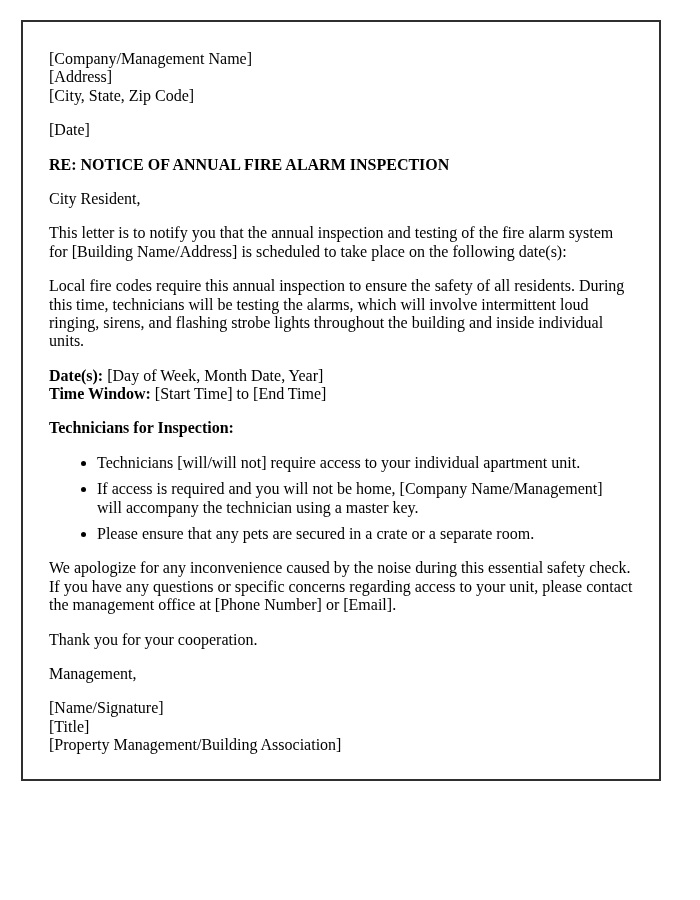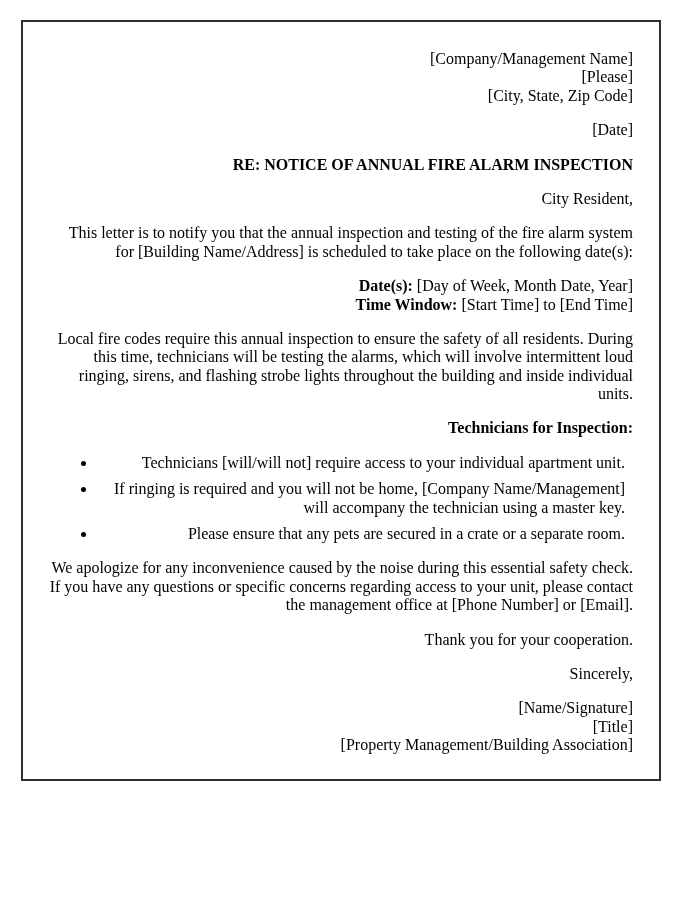--- a/index.html
+++ b/index.html
@@ -12,21 +12,20 @@
   }
   .page {
     position: relative;
     width: 700px;
     height: 900px;
     background: #ffffff;
     font-family: "Liberation Serif", "DejaVu Serif", serif;
     font-size: 16px;
     line-height: 1.15;
     color: #000000;
-    text-align: right;
   }
   .letter {
     position: absolute;
     left: 21px;
     top: 20px;
     width: 640px;
     height: 761px;
     box-sizing: border-box;
     border: 2px solid #2f2f2f;
     padding: 12px 26px 18px 26px;
@@ -47,52 +46,52 @@
   }
 </style>
 </head>
 <body>
 
 <div class="page">
   <div class="letter">
 
     <div class="para">
       <div>[Company/Management Name]</div>
-      <div>[Please]</div>
+      <div>[Address]</div>
       <div>[City, State, Zip Code]</div>
     </div>
 
     <div class="para">[Date]</div>
 
     <div class="para bold">RE: NOTICE OF ANNUAL FIRE ALARM INSPECTION</div>
 
     <div class="para">City Resident,</div>
 
     <div class="para">This letter is to notify you that the annual inspection and testing of the fire alarm system for [Building Name/Address] is scheduled to take place on the following date(s):</div>
 
+    <div class="para">Local fire codes require this annual inspection to ensure the safety of all residents. During this time, technicians will be testing the alarms, which will involve intermittent loud ringing, sirens, and flashing strobe lights throughout the building and inside individual units.</div>
+
     <div class="para">
       <div><span class="bold">Date(s):</span> <span>[Day of Week, Month Date, Year]</span></div>
       <div><span class="bold">Time Window:</span> <span>[Start Time] to [End Time]</span></div>
     </div>
 
-    <div class="para">Local fire codes require this annual inspection to ensure the safety of all residents. During this time, technicians will be testing the alarms, which will involve intermittent loud ringing, sirens, and flashing strobe lights throughout the building and inside individual units.</div>
-
     <div class="para bold">Technicians for Inspection:</div>
 
     <ul class="req-list">
       <li>Technicians [will/will not] require access to your individual apartment unit.</li>
-      <li>If ringing is required and you will not be home, [Company Name/Management] will accompany the technician using a master key.</li>
+      <li>If access is required and you will not be home, [Company Name/Management] will accompany the technician using a master key.</li>
       <li>Please ensure that any pets are secured in a crate or a separate room.</li>
     </ul>
 
     <div class="para">We apologize for any inconvenience caused by the noise during this essential safety check. If you have any questions or specific concerns regarding access to your unit, please contact the management office at [Phone Number] or [Email].</div>
 
     <div class="para">Thank you for your cooperation.</div>
 
-    <div class="para">Sincerely,</div>
+    <div class="para">Management,</div>
 
     <div class="para">
       <div>[Name/Signature]</div>
       <div>[Title]</div>
       <div>[Property Management/Building Association]</div>
     </div>
 
   </div>
 </div>
 

